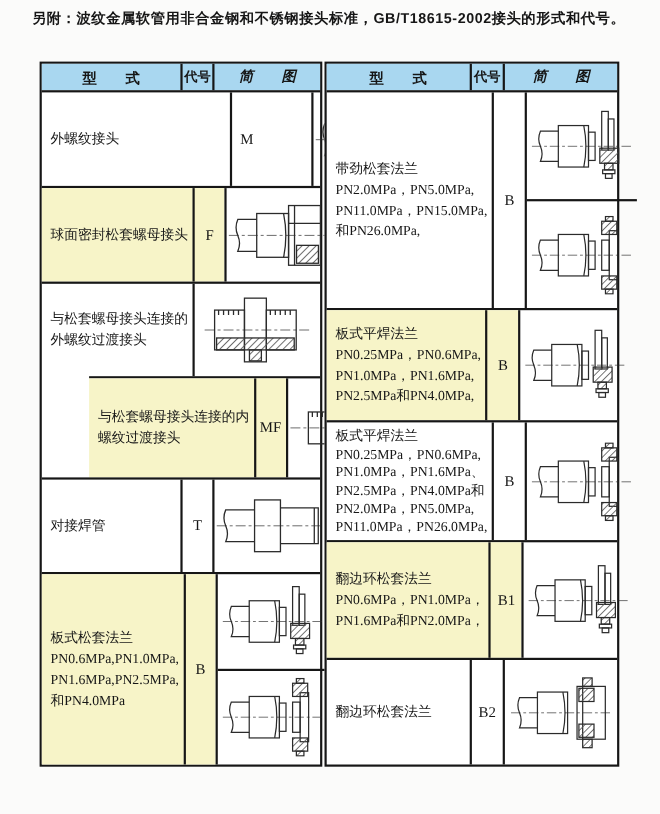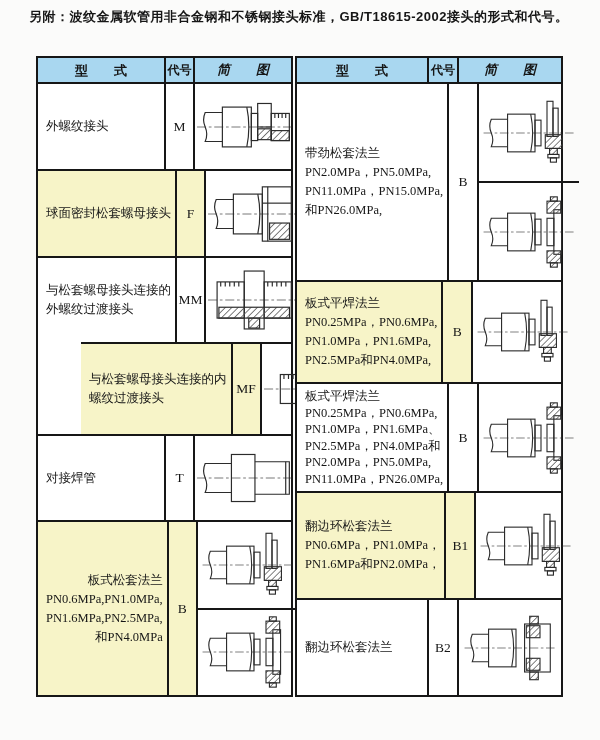--- a/index.html
+++ b/index.html
@@ -62,21 +62,21 @@
 <div class="page">
   <div class="title">另附：波纹金属软管用非合金钢和不锈钢接头标准，GB/T18615-2002接头的形式和代号。</div>
 
   <div class="tbl left">
     <div class="tr thead">
       <div class="td c-type" style="align-items:center;padding:0;">型　　式</div>
       <div class="td c-code" style="font-family:inherit;font-size:12px;">代号</div>
       <div class="td c-diag" style="align-items:center;justify-content:center;flex-direction:row;">简　　图</div>
     </div>
 
-    <div class="tr" style="flex:0 0 87px;">
+    <div class="tr" style="flex:0 0 87px;gap:45px;">
       <div class="td c-type">
         <div class="typeline">外螺纹接头</div>
       </div>
       <div class="td c-code">M</div>
       <div class="td c-diag">
         <div class="diag-box">
             <svg viewBox="0 0 110 84" width="100" height="76">
               <g stroke="#2b2b2b" stroke-width="1.3" fill="none">
                 <path d="M30,26 H11 q-3.5,8 0,16 q3.5,8 0,16 H30"></path>
                 <rect x="30" y="20" width="32" height="44"></rect>
@@ -115,21 +115,20 @@
             </svg>
           </div>
       </div>
     </div>
 
     <div class="tr" style="flex:0 0 86px;">
       <div class="td c-type">
         <div class="typeline">与松套螺母接头连接的</div>
         <div class="typeline">外螺纹过渡接头</div>
       </div>
-      <div class="td c-code">MM</div>
       <div class="td c-diag">
         <div class="diag-box">
             <svg viewBox="0 0 110 84" width="100" height="76">
               <g stroke="#2b2b2b" stroke-width="1.3" fill="none">
                 <rect x="12" y="22" width="30" height="40"></rect>
                 <rect x="64" y="22" width="30" height="40"></rect>
                 <rect x="42" y="10" width="22" height="64"></rect>
                 <path d="M16,22 v5 M21,22 v5 M26,22 v5 M31,22 v5 M36,22 v5 M68,22 v5 M73,22 v5 M78,22 v5 M83,22 v5 M88,22 v5"></path>
                 <rect x="14" y="50" width="78" height="12" fill="url(#hx)"></rect>
                 <rect x="47" y="62" width="12" height="11" fill="url(#hx)"></rect>
@@ -175,21 +174,21 @@
                 <rect x="40" y="16" width="26" height="52"></rect>
                 <path d="M66,24 H104 V60 H66"></path>
                 <path d="M100,24 v36"></path>
               </g>
               <line x1="2" y1="42" x2="108" y2="42" stroke="#2b2b2b" stroke-width="0.7" stroke-dasharray="10 3 3 3"></line>
             </svg>
           </div>
       </div>
     </div>
 
-    <div class="tr" style="flex:1 1 auto;text-align:right;">
+    <div class="tr" style="flex:1 1 auto;">
       <div class="td c-type hl">
         <div class="typeline">板式松套法兰</div>
         <div class="typeline pn">PN0.6MPa,PN1.0MPa,</div>
         <div class="typeline pn">PN1.6MPa,PN2.5MPa,</div>
         <div class="typeline pn">和PN4.0MPa</div>
       </div>
       <div class="td c-code hl">B</div>
       <div class="td c-diag">
         <div class="diag-box">
             <svg viewBox="0 0 110 84" width="100" height="72">

